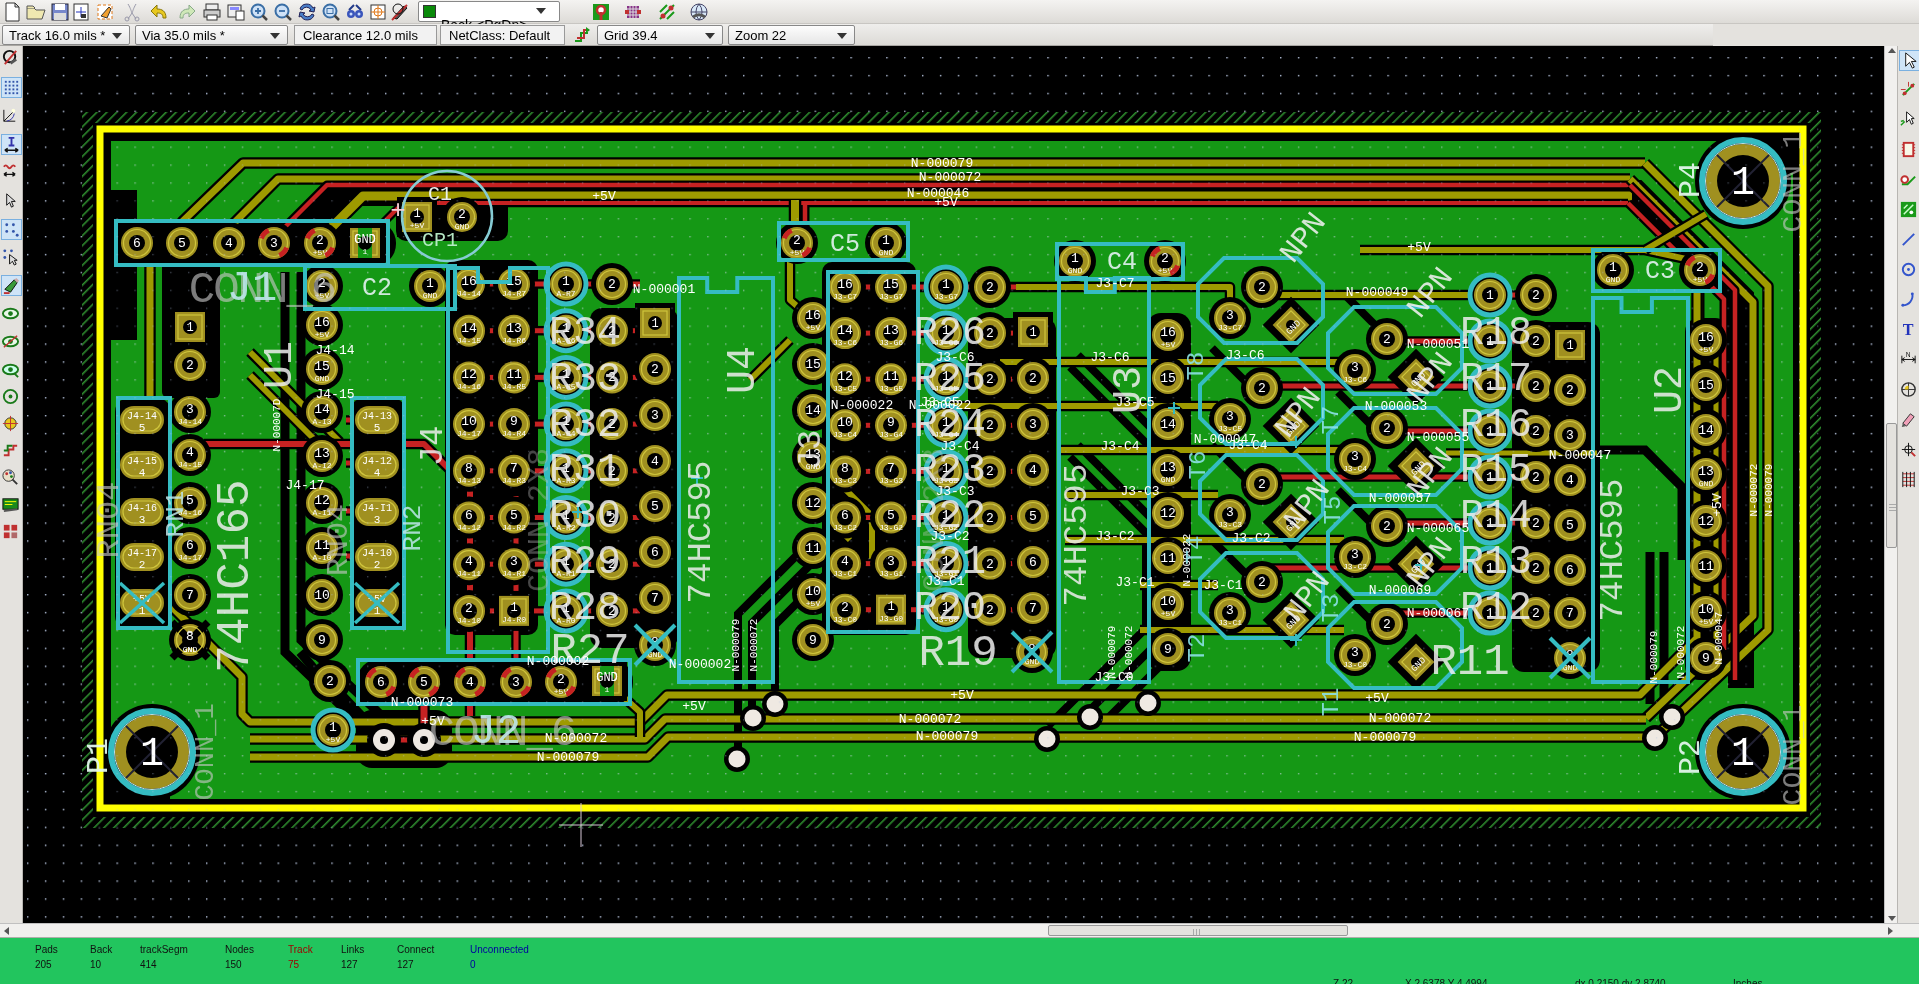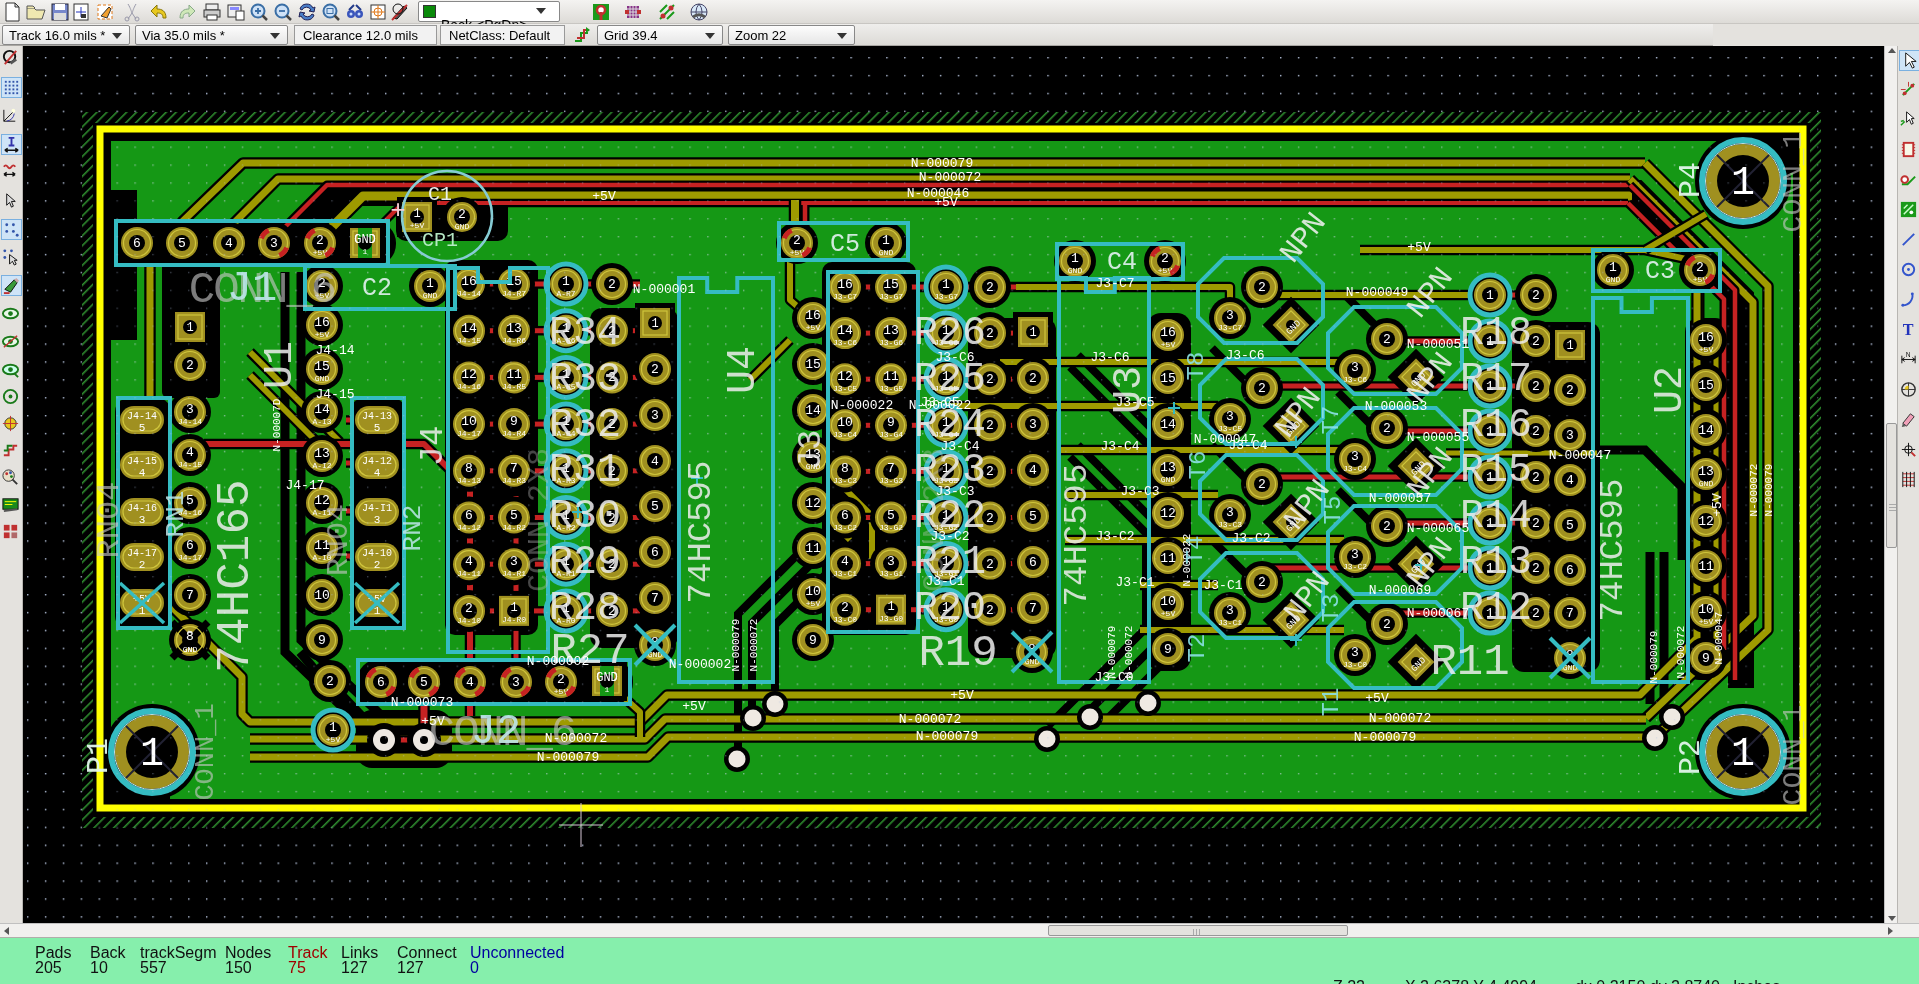--- a/index.html
+++ b/index.html
@@ -3,21 +3,21 @@
 *{margin:0;padding:0;box-sizing:border-box}
 html,body{width:1919px;height:984px;overflow:hidden;background:#e4e2de;font-family:"Liberation Sans",sans-serif}
 #tb1{position:absolute;left:0;top:0;width:1919px;height:24px;background:linear-gradient(#f4f3f1,#dddbd7);border-bottom:1px solid #c8c6c2}
 #tb2{position:absolute;left:0;top:24px;width:1713px;height:22px;background:linear-gradient(#efeeec,#dcdad6);border-bottom:1px solid #a8a6a2}
 #ltb{position:absolute;left:0;top:46px;width:23px;height:877px;background:#e4e2de;border-right:1px solid #b8b6b2}
 #rtb{position:absolute;left:1897px;top:46px;width:22px;height:877px;background:#e4e2de;border-left:1px solid #b8b6b2}
 #vsb{position:absolute;left:1884px;top:46px;width:13px;height:877px;background:#f1f0ee;border-left:1px solid #c0c0c0}
 #vsb .th{position:absolute;left:1px;top:377px;width:11px;height:125px;background:#e4e2de;border:1px solid #999;border-radius:2px}
 #hsb{position:absolute;left:0;top:923px;width:1919px;height:14px;background:#f1f0ee;border-top:1px solid #c0c0c0}
 #hsb .th{position:absolute;left:1048px;top:1px;width:300px;height:11px;background:#e4e2de;border:1px solid #999;border-radius:2px}
-#sb{position:absolute;left:0;top:937px;width:1919px;height:47px;background:#86efac;border-top:1px solid #b0aeaa;font-size:16px;color:#111}
+#sb{position:absolute;left:0;top:937px;width:1919px;height:47px;background:#22c55e;border-top:1px solid #b0aeaa;font-size:10px;color:#111}
 .sl{position:absolute;top:6px} .sv{position:absolute;top:21px}
 .grip{position:absolute;background:#aaa}
 </style></head><body>
 <div id="tb1">
     <svg style="position:absolute;left:2px;top:2px" width="20" height="20" viewBox="0 0 20 20">
       <path d="M4 1 h9 l4 4 v14 h-13 z" fill="#fff" stroke="#333"></path>
       <path d="M13 1 l4 4 h-4 z" fill="#ddd" stroke="#333"></path>
     </svg>
     <svg style="position:absolute;left:26px;top:2px" width="20" height="20" viewBox="0 0 20 20">
       <path d="M1 6 h7 l2 2 h9 l-3 9 h-15 z" fill="#efe8b0" stroke="#555"></path>
@@ -2114,21 +2114,21 @@
           <path d="M4 2 v16 M8 2 v16 M12 2 v16 M16 2 v16"></path>
         </g>
       </svg></div>
   </div>
 <div id="sb">
 <span class="sl" style="left:35px">Pads</span>
     <span class="sv" style="left:35px">205</span>
 <span class="sl" style="left:90px">Back</span>
     <span class="sv" style="left:90px">10</span>
 <span class="sl" style="left:140px">trackSegm</span>
-    <span class="sv" style="left:140px">557</span>
+    <span class="sv" style="left:140px">414</span>
 <span class="sl" style="left:225px">Nodes</span>
     <span class="sv" style="left:225px">150</span>
 <span class="sl" style="left:288px;color:#a00000">Track</span>
     <span class="sv" style="left:288px;color:#a00000">75</span>
 <span class="sl" style="left:341px">Links</span>
     <span class="sv" style="left:341px">127</span>
 <span class="sl" style="left:397px">Connect</span>
     <span class="sv" style="left:397px">127</span>
 <span class="sl" style="left:470px;color:#0000a0">Unconnected</span>
     <span class="sv" style="left:470px;color:#0000a0">0</span>

